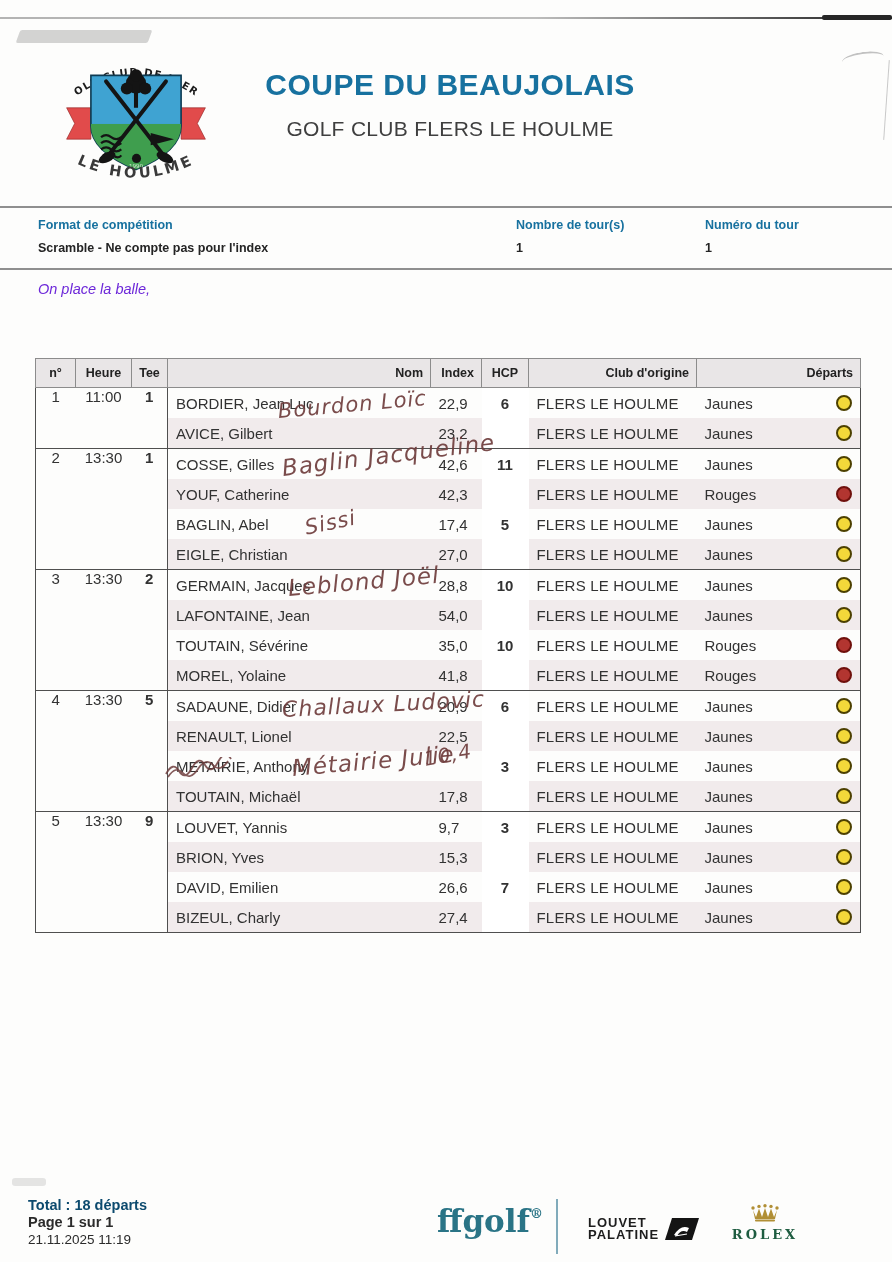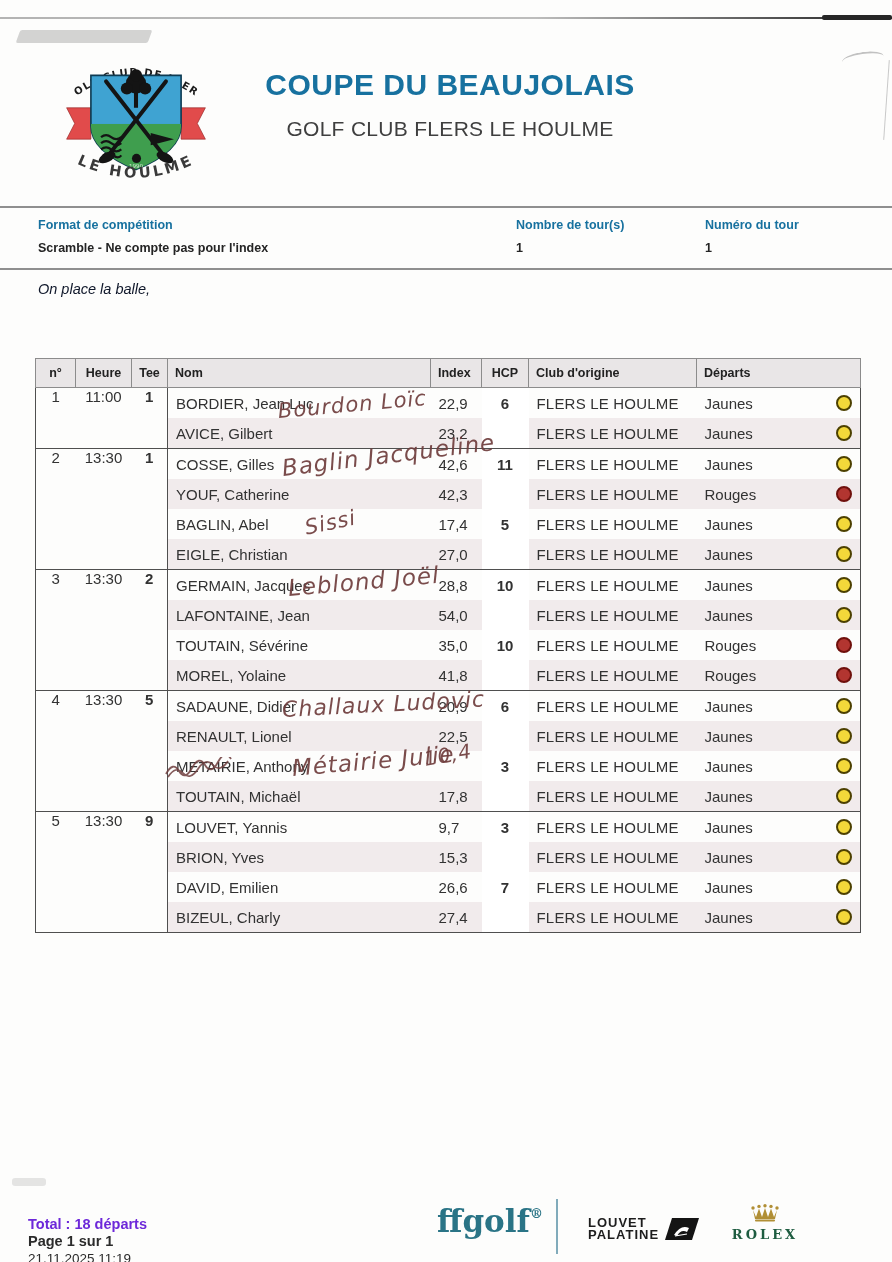--- a/index.html
+++ b/index.html
@@ -21,47 +21,47 @@
   .titleblock{position:absolute;left:215px;top:68px;width:470px;text-align:center;}
   .title{font-size:30px;font-weight:bold;color:#17719f;letter-spacing:.5px;}
   .subtitle{margin-top:15px;font-size:21px;color:#3f3f3f;letter-spacing:.3px;}
   .listtitle{margin-top:20px;font-size:16.5px;font-weight:bold;color:#262626;}
   .rule{position:absolute;left:0;width:892px;height:1.5px;background:#8f8f8f;}
   .rule1{top:206px;} .rule2{top:268px;}
   
   .meta-label{position:absolute;top:218px;font-size:12.5px;font-weight:bold;color:#17719f;}
   .meta-value{position:absolute;top:241px;font-size:12.5px;font-weight:bold;color:#242424;}
   .mx1{left:38px;} .mx2{left:516px;} .mx3{left:705px;}
-  .note{position:absolute;left:38px;top:281px;font-size:14.5px;font-style:italic;color:#0f172a;}
+  .note{position:absolute;left:38px;top:281px;font-size:14.5px;font-style:italic;color:#6d28d9;}
   
   table.starts{position:absolute;left:35px;top:358px;width:825px;border-collapse:collapse;table-layout:fixed;
     border:1.6px solid #4f4f4f;}
   table.starts th{border:1.2px solid #8c8c8c;background:#e9e6e7;height:28px;font-size:12.5px;
-    font-weight:bold;color:#222;padding:0 7px;text-align:left;}
+    font-weight:bold;color:#222;padding:0 7px;text-align:right;}
   table.starts th.c{text-align:center;padding:0 2px;}
   table.starts td{height:30px;padding:0 8px;font-size:15px;color:#323232;overflow:hidden;white-space:nowrap;}
   tr.group-start td{border-top:1.6px solid #4f4f4f;}
   td.cell-num,td.cell-time{vertical-align:top;text-align:center;padding-top:6px;font-size:14px;}
   td.cell-tee{vertical-align:top;text-align:center;padding-top:6px;font-size:14px;font-weight:bold;border-right:1.4px solid #4f4f4f;}
   td.cell-index{font-size:15px;padding-left:12px;}
   td.cell-hcp{text-align:center;color:#17719f;font-weight:bold;font-size:14px;background:#fff;}
   td.cell-club{font-size:14px;letter-spacing:.2px;}
   td.alt{background:#f1ebec;}
   td.cell-depart{padding-right:7px;}
   .depart-wrap{display:flex;align-items:center;justify-content:space-between;}
   .dot{display:inline-block;width:16px;height:16px;border-radius:50%;box-sizing:border-box;}
   .dot.yellow{background:#f3d83a;border:2.4px solid #4c4000;}
   .dot.red{background:#b23530;border:2.4px solid #6f100c;}
   
   .hand{position:absolute;font-family:"DejaVu Sans",sans-serif;font-style:italic;color:#6f3d3d;
     white-space:nowrap;transform-origin:left center;opacity:.92;letter-spacing:1px;}
   .scribble{position:absolute;left:163px;top:757px;}
   
   .foot-text{position:absolute;left:28px;top:1197px;line-height:17px;}
-  .foot-total{font-size:14.5px;font-weight:bold;color:#6d28d9;margin-top:19px;}
+  .foot-total{font-size:14.5px;font-weight:bold;color:#0c4a6e;}
   .foot-page{font-size:14.5px;font-weight:bold;color:#2b2b2b;}
   .foot-date{font-size:13.5px;color:#2b2b2b;}
   .ffgolf{position:absolute;left:437px;top:1203px;font-family:"DejaVu Serif","Liberation Serif",serif;
     font-size:31px;font-weight:bold;color:#2a7486;}
   .ffgolf sup{font-size:13px;vertical-align:14px;}
   .foot-divider{position:absolute;left:556px;top:1199px;width:2px;height:55px;background:#4b88a0;opacity:.7;}
   .banque{position:absolute;left:588px;top:1215px;display:flex;align-items:center;}
   .banque-text{font-size:13px;font-weight:bold;letter-spacing:1px;line-height:12.5px;color:#1d1d1d;}
   .rolex{position:absolute;left:722px;top:1204px;width:86px;text-align:center;}
   .rolex-name{font-family:"DejaVu Serif","Liberation Serif",serif;font-size:13px;font-weight:bold;

